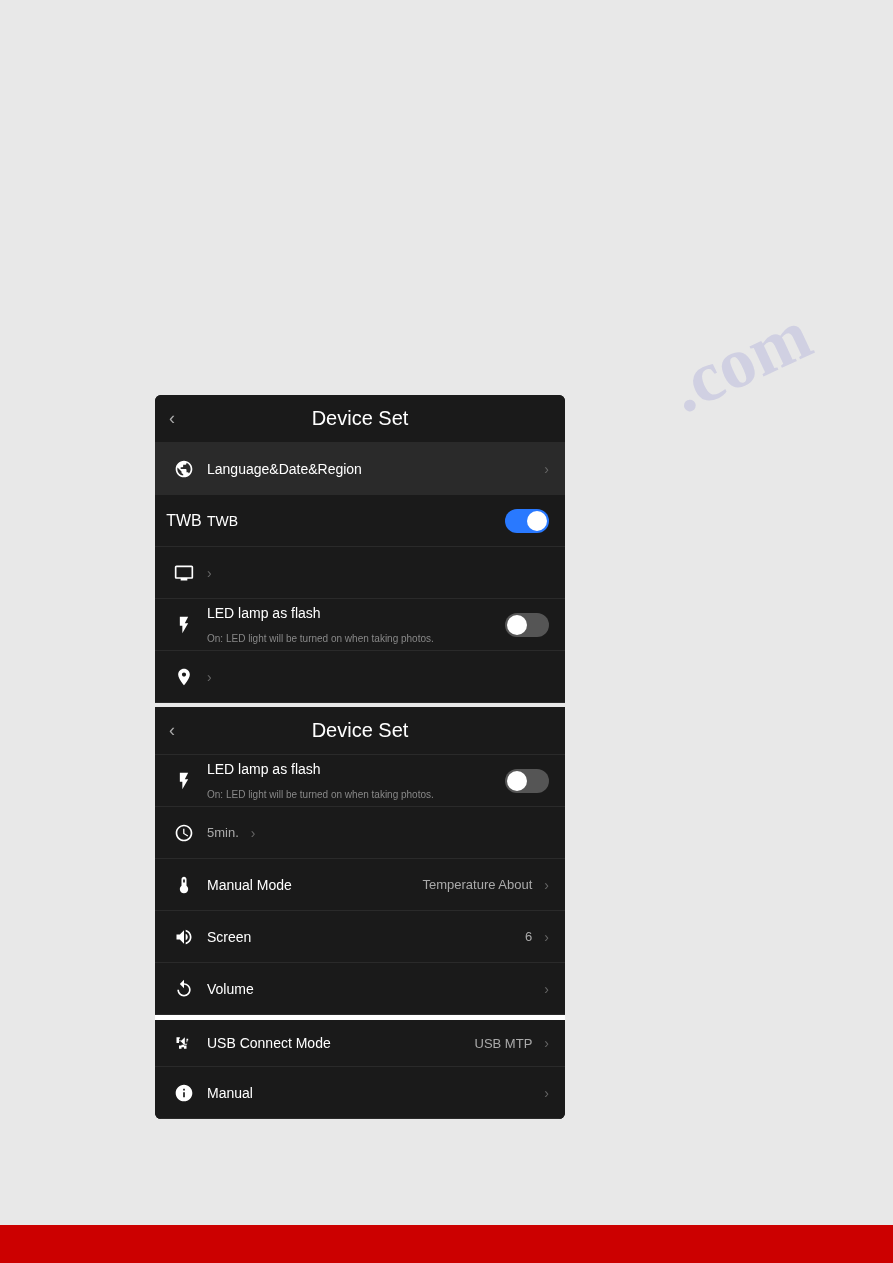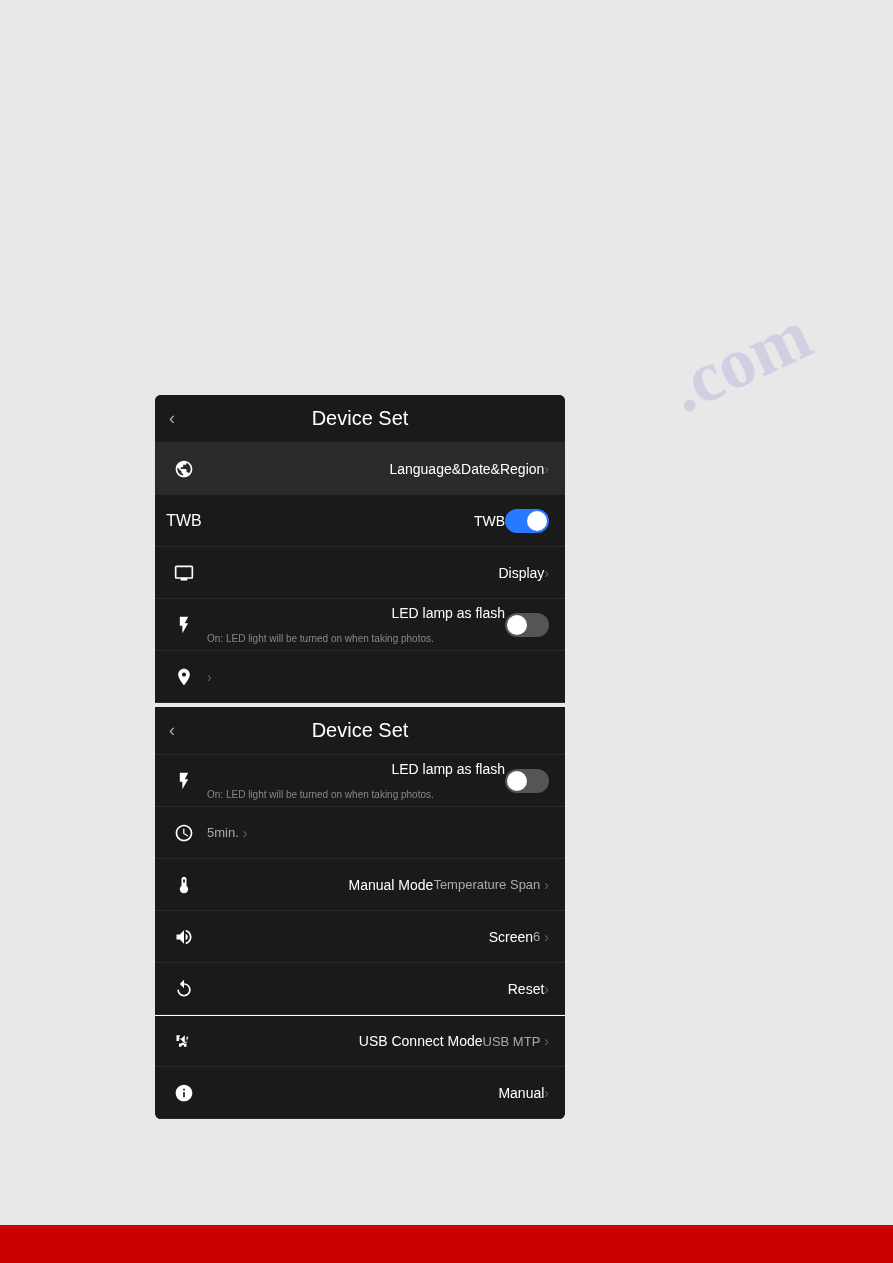--- a/index.html
+++ b/index.html
@@ -107,33 +107,32 @@
 
     .row-text {
       flex: 1;
       display: flex;
       flex-direction: column;
     }
 
     .row-label {
       color: #ffffff;
       font-size: 14px;
-      text-align: right;
     }
 
     .row-sublabel {
       color: #888;
       font-size: 10px;
       margin-top: 12px;
     }
 
     .row-value {
       color: #aaa;
       font-size: 13px;
-      margin-right: 4px;
+      margin-right: 12px;
     }
 
     .chevron {
       color: #666;
       font-size: 14px;
     }
 
     
     .toggle {
       width: 44px;
@@ -218,23 +217,20 @@
           <div class="toggle-knob"></div>
         </div>
       </div>
 
       <div class="menu-row">
         <div class="row-icon">
           <svg class="icon-svg" viewBox="0 0 24 24">
               <path d="M21 3H3c-1.1 0-2 .9-2 2v12c0 1.1.9 2 2 2h5v2h8v-2h5c1.1 0 1.99-.9 1.99-2L23 5c0-1.1-.9-2-2-2zm0 14H3V5h18v12z"></path>
             </svg>
         </div>
-        <div class="row-text">
-          <span class="row-label">Display</span>
-        </div>
         <span class="chevron">›</span>
       </div>
 
       <div class="menu-row">
         <div class="row-icon">
           <svg class="icon-svg" viewBox="0 0 24 24">
               <path d="M7 2v11h3v9l7-12h-4l4-8z"></path>
             </svg>
         </div>
         <div class="row-text">
@@ -289,21 +285,21 @@
 
       <div class="menu-row">
         <div class="row-icon">
           <svg class="icon-svg" viewBox="0 0 24 24">
               <path d="M15 13V5c0-1.66-1.34-3-3-3S9 3.34 9 5v8c-1.21.91-2 2.37-2 4 0 2.76 2.24 5 5 5s5-2.24 5-5c0-1.63-.79-3.09-2-4zm-3-8c.55 0 1 .45 1 1v3h-2V6c0-.55.45-1 1-1z"></path>
             </svg>
         </div>
         <div class="row-text">
           <span class="row-label">Manual Mode</span>
         </div>
-        <span class="row-value">Temperature Span</span>
+        <span class="row-value">Temperature About</span>
         <span class="chevron">›</span>
       </div>
 
       <div class="menu-row">
         <div class="row-icon">
           <svg class="icon-svg" viewBox="0 0 24 24">
               <path d="M3 9v6h4l5 5V4L7 9H3zm13.5 3c0-1.77-1.02-3.29-2.5-4.03v8.05c1.48-.73 2.5-2.25 2.5-4.02zM14 3.23v2.06c2.89.86 5 3.54 5 6.71s-2.11 5.85-5 6.71v2.06c4.01-.91 7-4.49 7-8.77s-2.99-7.86-7-8.77z"></path>
             </svg>
         </div>
         <div class="row-text">
@@ -313,26 +309,26 @@
         <span class="chevron">›</span>
       </div>
 
       <div class="menu-row">
         <div class="row-icon">
           <svg class="icon-svg" viewBox="0 0 24 24">
               <path d="M12 5V1L7 6l5 5V7c3.31 0 6 2.69 6 6s-2.69 6-6 6-6-2.69-6-6H4c0 4.42 3.58 8 8 8s8-3.58 8-8-3.58-8-8-8z"></path>
             </svg>
         </div>
         <div class="row-text">
-          <span class="row-label">Reset</span>
-        </div>
-        <span class="chevron">›</span>
-      </div>
-
-      <div class="menu-row" style="border-top: 1px solid #ffffff;">
+          <span class="row-label">Volume</span>
+        </div>
+        <span class="chevron">›</span>
+      </div>
+
+      <div class="menu-row" style="border-top: 5px solid #ffffff;">
         <div class="row-icon">
           <svg class="icon-svg" viewBox="0 0 24 24">
               <path d="M15 7v4h1v2h-3V5l-4 4H6V7h1V5H3v7h3v-2h2l4 4H9v1H6v4h3v-2h3v2h3v-4h-3v-1h3c.55 0 1-.45 1-1V9h1V7h-2z"></path>
             </svg>
         </div>
         <div class="row-text">
           <span class="row-label">USB Connect Mode</span>
         </div>
         <span class="row-value">USB MTP</span>
         <span class="chevron">›</span>

